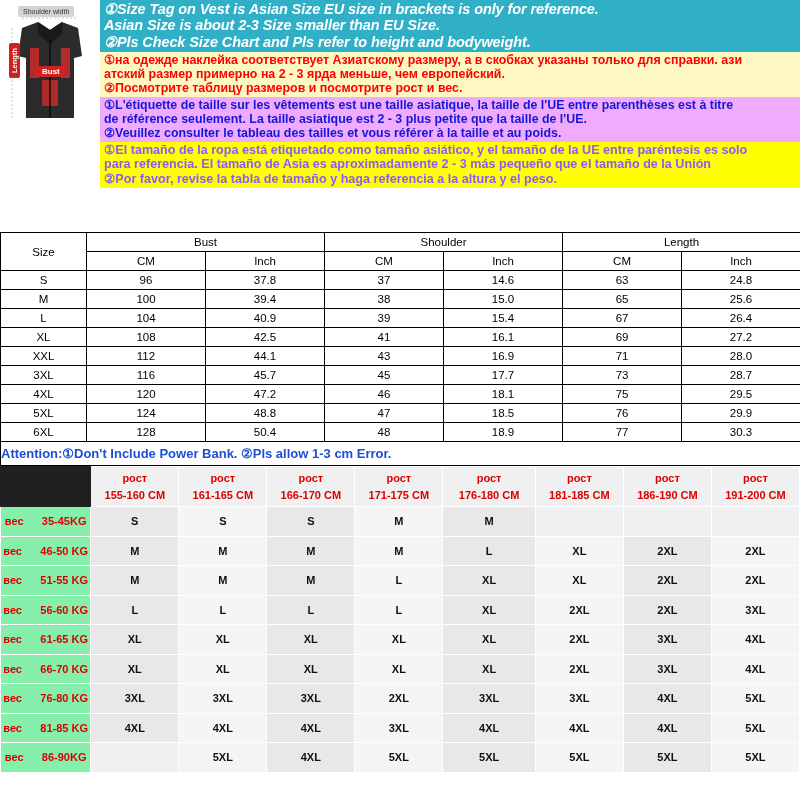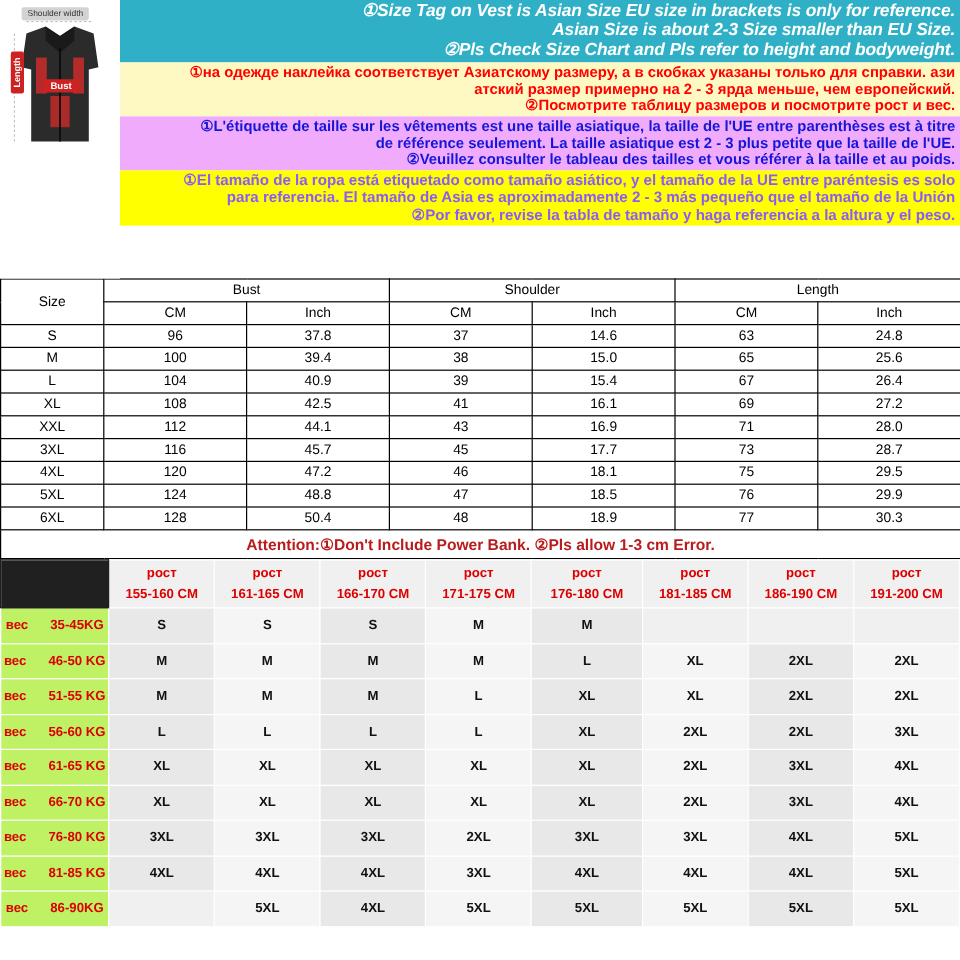--- a/index.html
+++ b/index.html
@@ -22,21 +22,20 @@
     width: 100px;
     background: #ffffff;
     position: relative;
   }
   .notice-right { flex: 1; }
 
   .nblock { padding: 1px 4px 2px 4px; }
   .nblock p {
     margin: 0;
     line-height: 1.13;
-    text-align: right;
   }
 
   .n-en {
     background: #30b0c7;
     color: #ffffff;
     font-weight: bold;
     font-size: 14.5px;
     font-style: italic;
     letter-spacing: -0.1px;
   }
@@ -117,25 +116,25 @@
     text-align: center;
     padding: 2px 0;
     background: #ffffff;
     height: 19px;
   }
   .size-table th { font-weight: normal; }
   .size-table .grp { font-weight: normal; }
   .attention-row td {
     border: 1px solid #000;
     background: #ffffff;
-    color: #b91c1c;
+    color: #1d4ed8;
     font-weight: bold;
     font-size: 13px;
     padding: 4px 0;
-    text-align: center;
+    text-align: left;
   }
 
   
   .hw-table {
     width: 800px;
     table-layout: fixed;
     margin-top: 0;
   }
   .hw-table td, .hw-table th {
     border: 1px solid #ffffff;
@@ -149,21 +148,21 @@
     background: #f0f0f0;
     color: #dd0000;
     font-weight: bold;
     font-size: 11.5px;
     line-height: 1.5;
     padding: 3px 0;
   }
   .hw-head .r1 { display: block; }
   .hw-head .r2 { display: block; }
   .hw-weight {
-    background: #bef264;
+    background: #86efac;
     color: #dd0000;
     font-weight: bold;
     font-size: 11.5px;
   }
   .hw-cell {
     background: #e8e8e8;
     color: #111;
     font-weight: bold;
     font-size: 11px;
   }

